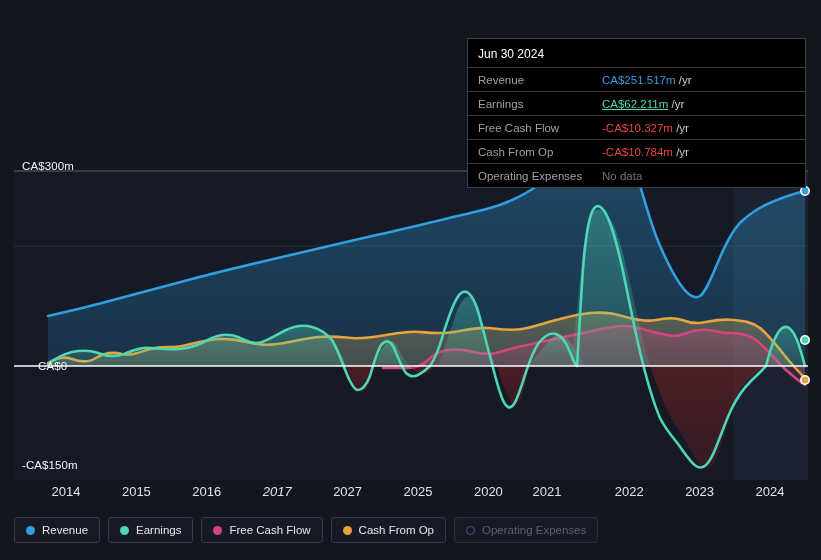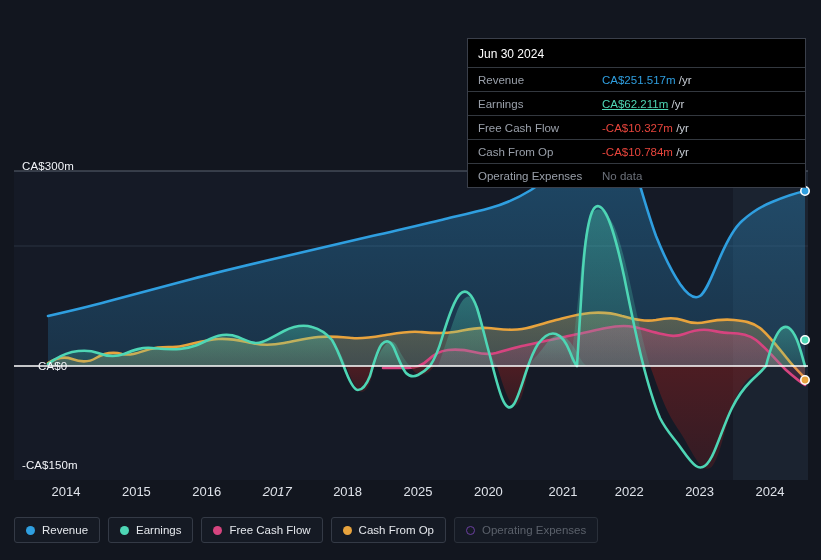--- a/index.html
+++ b/index.html
@@ -281,24 +281,24 @@
 
     <div class="axis-label" id="ylabel-top">CA$300m</div>
     <div class="axis-label" id="ylabel-zero">CA$0</div>
     <div class="axis-label" id="ylabel-bot">-CA$150m</div>
 
     <div id="xaxis">
         <div class="xtick" style="left: 66px;">2014</div>
         <div class="xtick" style="left: 136.4px;">2015</div>
         <div class="xtick" style="left: 206.8px; text-align: center;">2016</div>
         <div class="xtick" style="left: 277.2px; font-style: italic;">2017</div>
-        <div class="xtick" style="left: 347.6px;">2018</div>
+        <div class="xtick" style="left: 347.6px;">2027</div>
         <div class="xtick" style="left: 418px;">2025</div>
         <div class="xtick" style="left: 488.4px;">2020</div>
-        <div class="xtick" style="left: 563px;">2021</div>
+        <div class="xtick" style="left: 547px;">2021</div>
         <div class="xtick" style="left: 629.2px;">2022</div>
         <div class="xtick" style="left: 699.6px;">2023</div>
         <div class="xtick" style="left: 770px;">2024</div>
       </div>
   </div>
 
   <div id="tooltip">
     <div class="tt-date">Jun 30 2024</div>
     <div id="tooltip-rows">
         <div class="tt-row">

